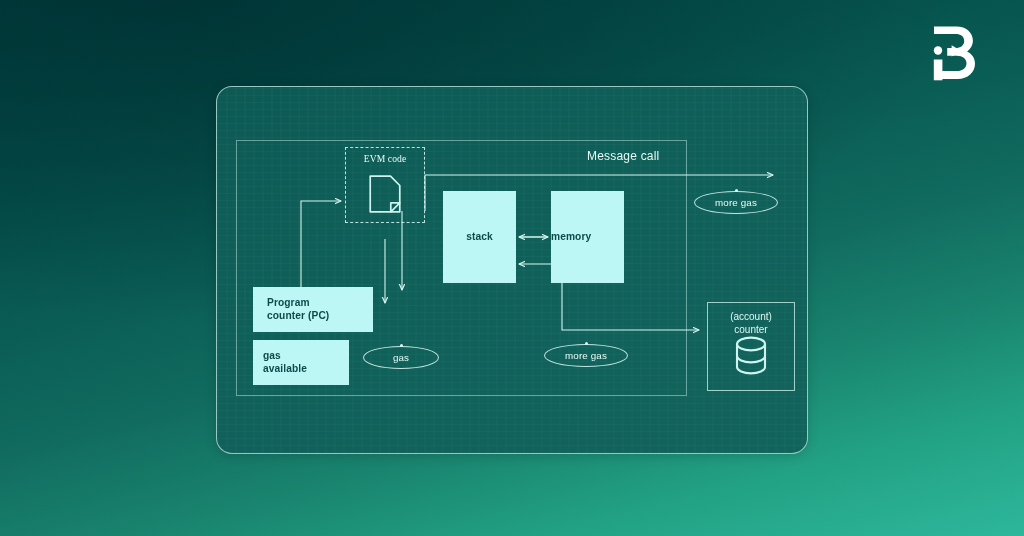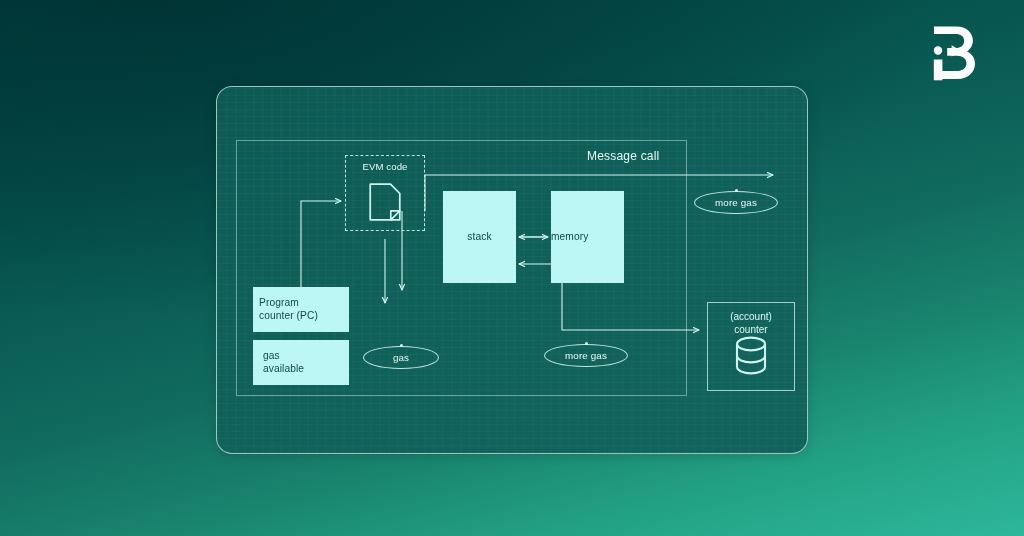--- a/index.html
+++ b/index.html
@@ -90,25 +90,26 @@
     font-size: 12px;
     color: #e8fbf6;
     letter-spacing: 0.2px;
     white-space: nowrap;
   }
 
   
   .evm-box {
     position: absolute;
     left: 128px;
-    top: 68px;
+    top: 60px;
     width: 80px;
     height: 76px;
     border: 1.2px dashed rgba(214,245,239,0.88);
     box-sizing: border-box;
+    font-family: Liberation Serif, serif;
   }
   .evm-label {
     position: absolute;
     left: 0;
     top: 5px;
     width: 100%;
     text-align: center;
     font-size: 9.6px;
     color: #eafbf7;
     letter-spacing: 0.1px;
@@ -125,43 +126,43 @@
     position: absolute;
     background: #bcf6f5;
     display: flex;
     align-items: center;
     box-sizing: border-box;
   }
   .solid-box .txt {
     color: #0d4b4a;
     font-size: 10.2px;
     line-height: 1.25;
-    font-weight: 400;
+    font-weight: 700;
     letter-spacing: 0.1px;
   }
   .box-stack {
     left: 226px;
     top: 104px;
     width: 73px;
     height: 92px;
     justify-content: center;
   }
   .box-memory {
     left: 334px;
     top: 104px;
     width: 73px;
     height: 92px;
     justify-content: flex-start;
   }
   .box-pc {
     left: 36px;
     top: 200px;
-    width: 96px;
+    width: 120px;
     height: 45px;
-    padding-left: 6px;
+    padding-left: 14px;
   }
   .box-gasavail {
     left: 36px;
     top: 253px;
     width: 96px;
     height: 45px;
     padding-left: 10px;
   }
 
   

